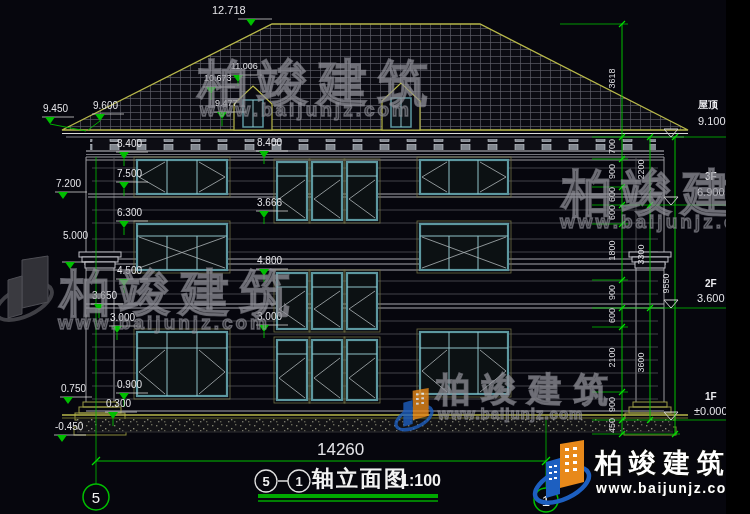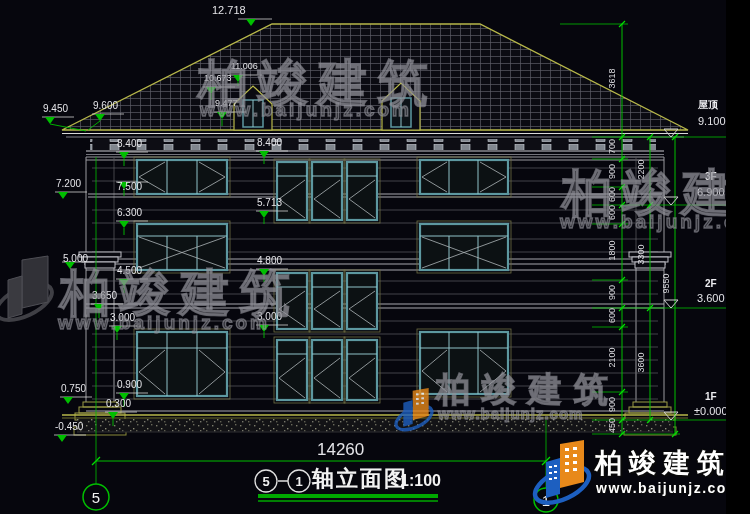--- a/index.html
+++ b/index.html
@@ -242,35 +242,35 @@
   </svg>
 
   <div class="lbl" style="left:212px;top:5px;font-size:11px;">12.718</div>
   <div class="lbl sm" style="left:231px;top:62px;">11.006</div>
   <div class="lbl sm" style="left:204px;top:74px;">10.673</div>
   <div class="lbl sm" style="left:215px;top:99px;">9.477</div>
 
   <div class="lbl" style="left:43px;top:104px;">9.450</div>
   <div class="lbl" style="left:93px;top:101px;">9.600</div>
   <div class="lbl" style="left:56px;top:179px;">7.200</div>
-  <div class="lbl" style="left:63px;top:254px;">5.000</div>
+  <div class="lbl" style="left:63px;top:231px;">5.000</div>
   <div class="lbl" style="left:61px;top:384px;">0.750</div>
   <div class="lbl" style="left:55px;top:422px;">-0.450</div>
 
   <div class="lbl" style="left:117px;top:139px;">8.400</div>
-  <div class="lbl" style="left:117px;top:169px;margin-top:13px;">7.500</div>
+  <div class="lbl" style="left:117px;top:169px;">7.500</div>
   <div class="lbl" style="left:117px;top:208px;">6.300</div>
   <div class="lbl" style="left:117px;top:266px;">4.500</div>
   <div class="lbl" style="left:92px;top:291px;">3.650</div>
   <div class="lbl" style="left:110px;top:313px;">3.000</div>
   <div class="lbl" style="left:117px;top:380px;">0.900</div>
   <div class="lbl" style="left:106px;top:399px;">0.300</div>
 
   <div class="lbl" style="left:257px;top:138px;">8.400</div>
-  <div class="lbl" style="left:257px;top:198px;">5.713</div>
+  <div class="lbl" style="left:257px;top:198px;">3.666</div>
   <div class="lbl" style="left:257px;top:256px;">4.800</div>
   <div class="lbl" style="left:257px;top:312px;">3.000</div>
 
   <div class="vdim" style="left:590px;top:74px;">3618</div>
   <div class="vdim" style="left:590px;top:142px;">700</div>
   <div class="vdim" style="left:590px;top:167px;">900</div>
   <div class="vdim" style="left:590px;top:190px;">600</div>
   <div class="vdim" style="left:590px;top:208px;">600</div>
   <div class="vdim" style="left:590px;top:246px;">1800</div>
   <div class="vdim" style="left:590px;top:288px;">900</div>

